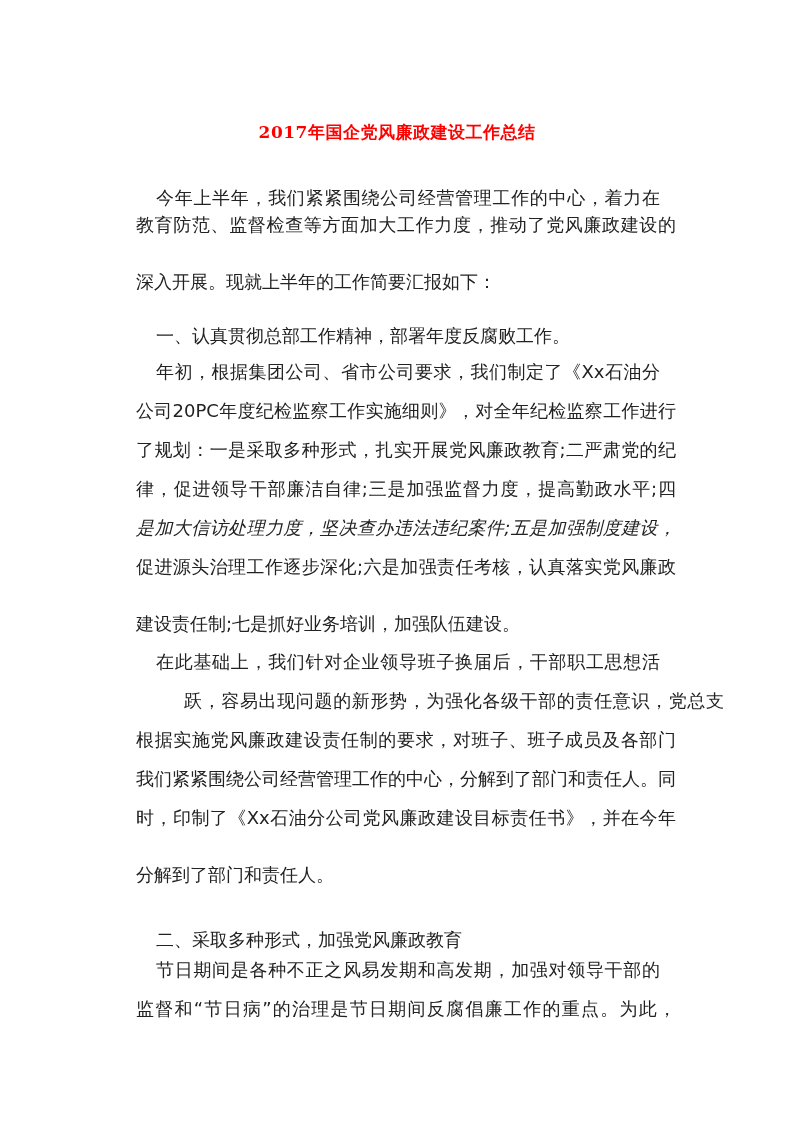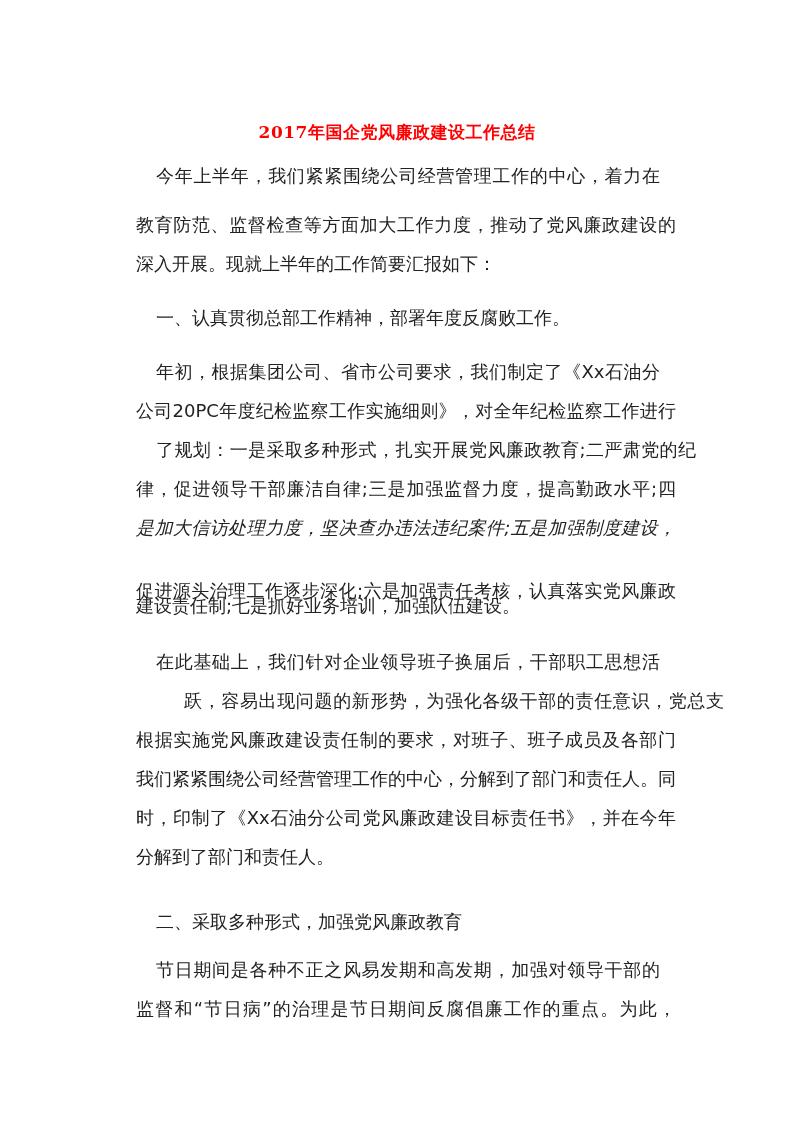--- a/index.html
+++ b/index.html
@@ -11,38 +11,38 @@
     font-family: "DejaVu Serif", "Liberation Serif", serif; font-size: 17px;
     letter-spacing: 0.5px;
   }
   .line {
     position: absolute; left: 136px; width: 540px;
     font-family: "DejaVu Sans", "Liberation Sans", sans-serif;
     font-size: 18px; color: #222; line-height: 24px; white-space: nowrap;
     text-align: justify; text-align-last: justify;
   }
   .line.indent { left: 156px; width: 504px; }
-  .line.last { text-align-last: left; }
+  .line.last { text-align-last: left; margin-top: 18px; }
 </style>
 </head>
 <body>
 
 <div class="page">
   <div class="title">2017年国企党风廉政建设工作总结</div>
   <div id="body-lines">
-      <div class="line indent" style="top: 164px;">今年上半年，我们紧紧围绕公司经营管理工作的中心，着力在</div>
+      <div class="line indent" style="top: 186px;">今年上半年，我们紧紧围绕公司经营管理工作的中心，着力在</div>
       <div class="line" style="top: 213px;">教育防范、监督检查等方面加大工作力度，推动了党风廉政建设的</div>
       <div class="line last" style="top: 252px;">深入开展。现就上半年的工作简要汇报如下：</div>
       <div class="line indent last" style="top: 306px;">一、认真贯彻总部工作精神，部署年度反腐败工作。</div>
       <div class="line indent" style="top: 360px;">年初，根据集团公司、省市公司要求，我们制定了《Xx石油分</div>
       <div class="line" style="top: 399px;">公司20PC年度纪检监察工作实施细则》，对全年纪检监察工作进行</div>
-      <div class="line" style="top: 438px; margin-left: 20px;">了规划：一是采取多种形式，扎实开展党风廉政教育;二严肃党的纪</div>
+      <div class="line" style="top: 438px;">了规划：一是采取多种形式，扎实开展党风廉政教育;二严肃党的纪</div>
       <div class="line" style="top: 477px;">律，促进领导干部廉洁自律;三是加强监督力度，提高勤政水平;四</div>
       <div class="line" style="top: 516px; font-style: italic;">是加大信访处理力度，坚决查办违法违纪案件;五是加强制度建设，</div>
-      <div class="line" style="top: 555px; margin-top: 24px;">促进源头治理工作逐步深化;六是加强责任考核，认真落实党风廉政</div>
+      <div class="line" style="top: 555px;">促进源头治理工作逐步深化;六是加强责任考核，认真落实党风廉政</div>
       <div class="line last" style="top: 594px;">建设责任制;七是抓好业务培训，加强队伍建设。</div>
       <div class="line indent" style="top: 650px;">在此基础上，我们针对企业领导班子换届后，干部职工思想活</div>
       <div class="line" style="top: 689px; margin-left: 48px;">跃，容易出现问题的新形势，为强化各级干部的责任意识，党总支</div>
       <div class="line" style="top: 728px;">根据实施党风廉政建设责任制的要求，对班子、班子成员及各部门</div>
       <div class="line" style="top: 767px;">我们紧紧围绕公司经营管理工作的中心，分解到了部门和责任人。同</div>
       <div class="line" style="top: 806px;">时，印制了《Xx石油分公司党风廉政建设目标责任书》，并在今年</div>
       <div class="line last" style="top: 845px;">分解到了部门和责任人。</div>
       <div class="line indent last" style="top: 910px;">二、采取多种形式，加强党风廉政教育</div>
       <div class="line indent" style="top: 958px;">节日期间是各种不正之风易发期和高发期，加强对领导干部的</div>
       <div class="line" style="top: 997px;">监督和“节日病”的治理是节日期间反腐倡廉工作的重点。为此，</div>

